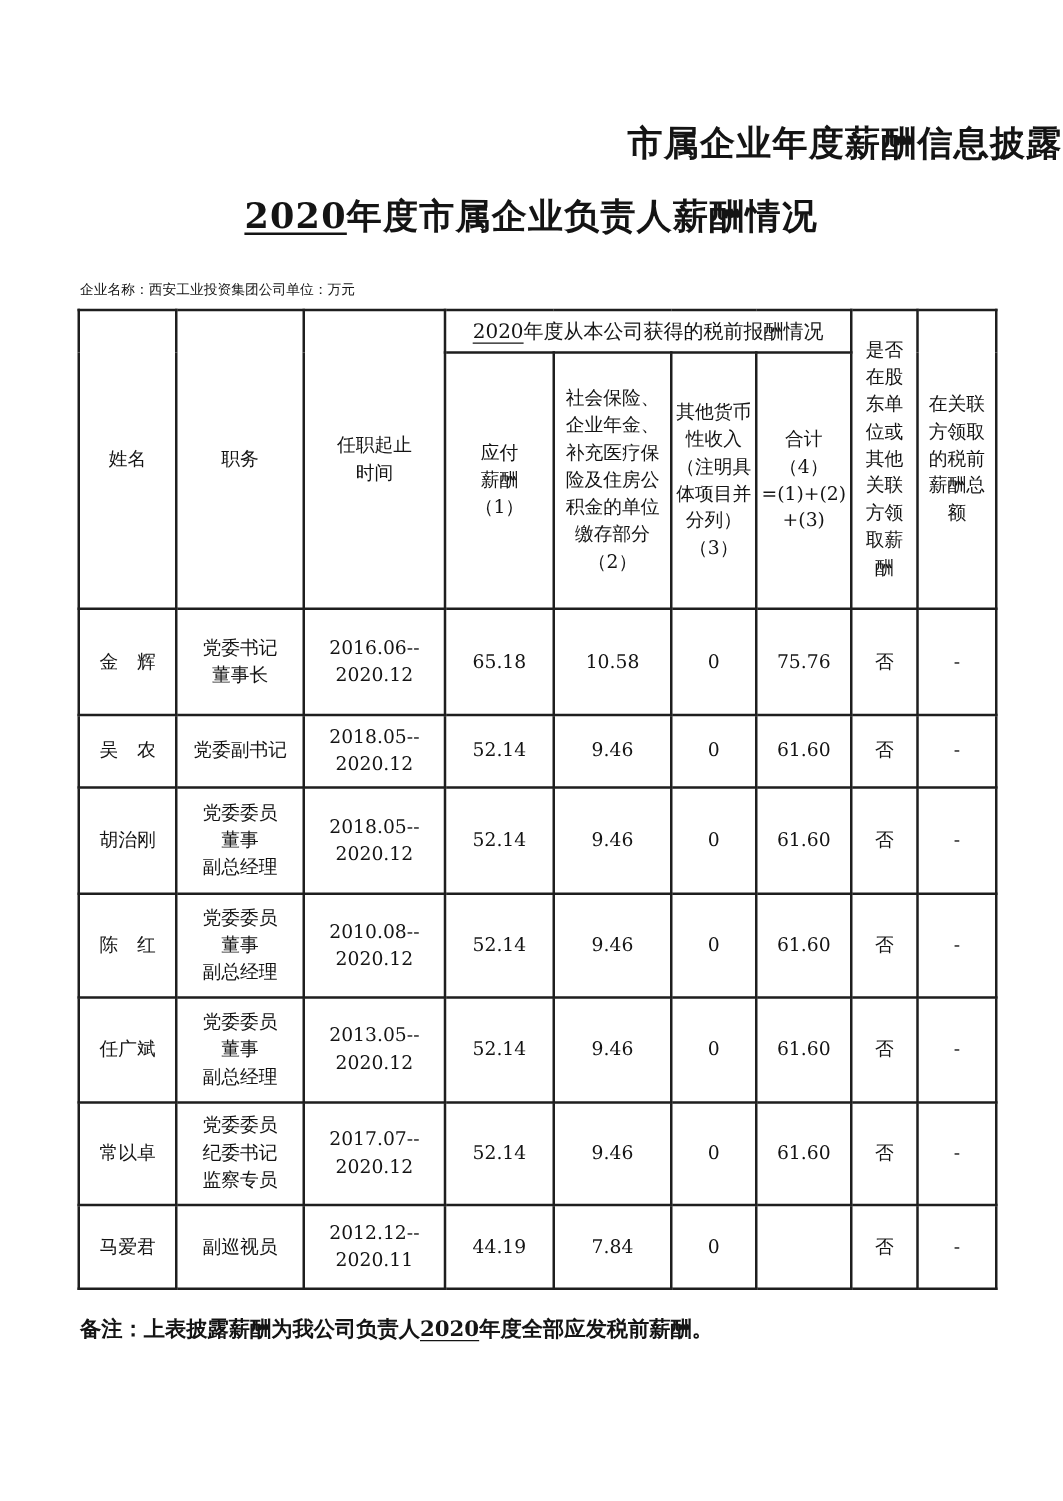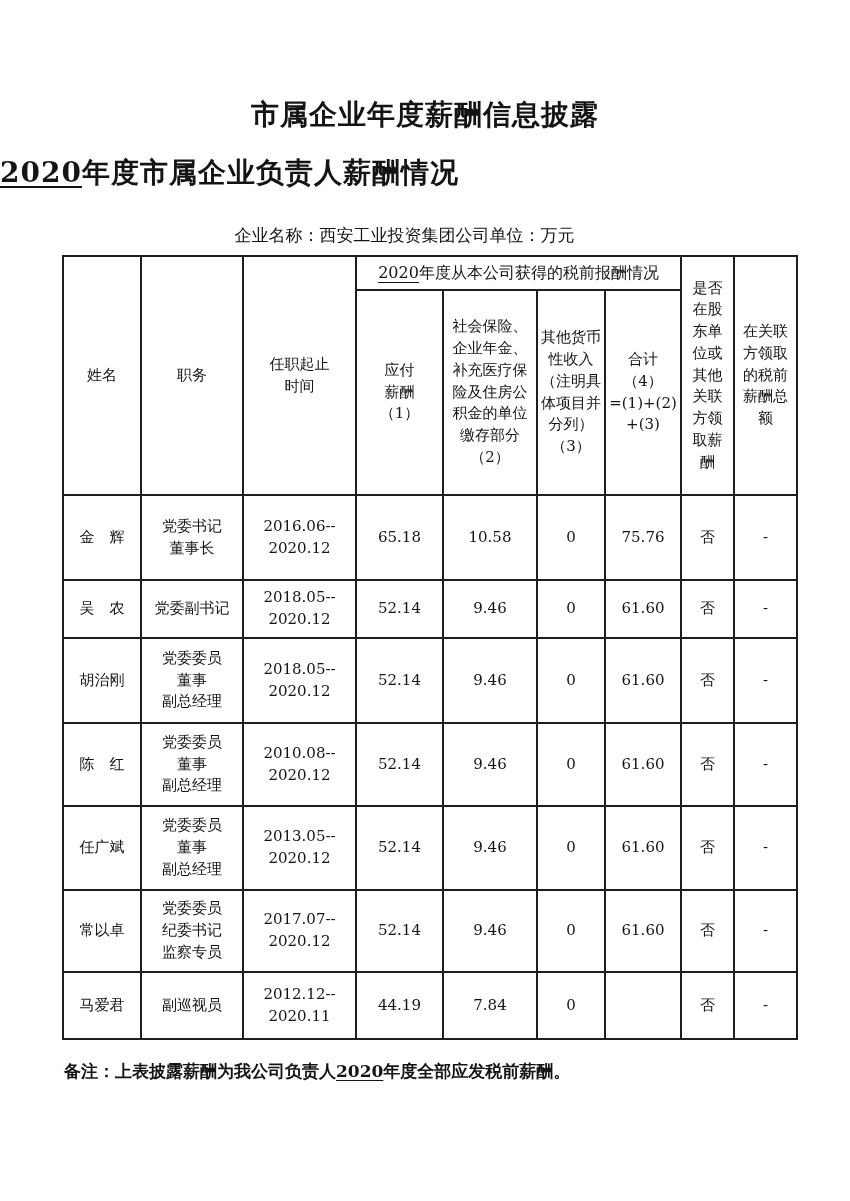--- a/index.html
+++ b/index.html
@@ -13,40 +13,41 @@
   }
   .doc {
     position: relative;
     width: 850px;
     height: 1201px;
     background: #ffffff;
     overflow: hidden;
   }
   .title {
     margin: 96px 0 0 0;
+    text-align: right;
+    font-size: 28px;
+    font-weight: 600;
+    letter-spacing: 1px;
+  }
+  .subtitle {
+    margin: 20px 0 0 0;
     text-align: center;
     font-size: 28px;
     font-weight: 600;
     letter-spacing: 1px;
   }
-  .subtitle {
-    margin: 20px 0 0 0;
-    font-size: 28px;
-    font-weight: 600;
-    letter-spacing: 1px;
-  }
   .u {
     text-decoration: underline;
     text-underline-offset: 4px;
   }
   .info-line {
     display: flex;
-    justify-content: center;
+    justify-content: flex-start;
     margin: 32px 62px 8px 64px;
-    font-size: 17px;
+    font-size: 11px;
   }
   .unit-group { margin-right: 43px; }
   table.salary-table {
     border-collapse: collapse;
     table-layout: fixed;
     margin-left: 62px;
     width: 734px;
   }
   table.salary-table td {
     border: 2px solid #1e1e1e;

